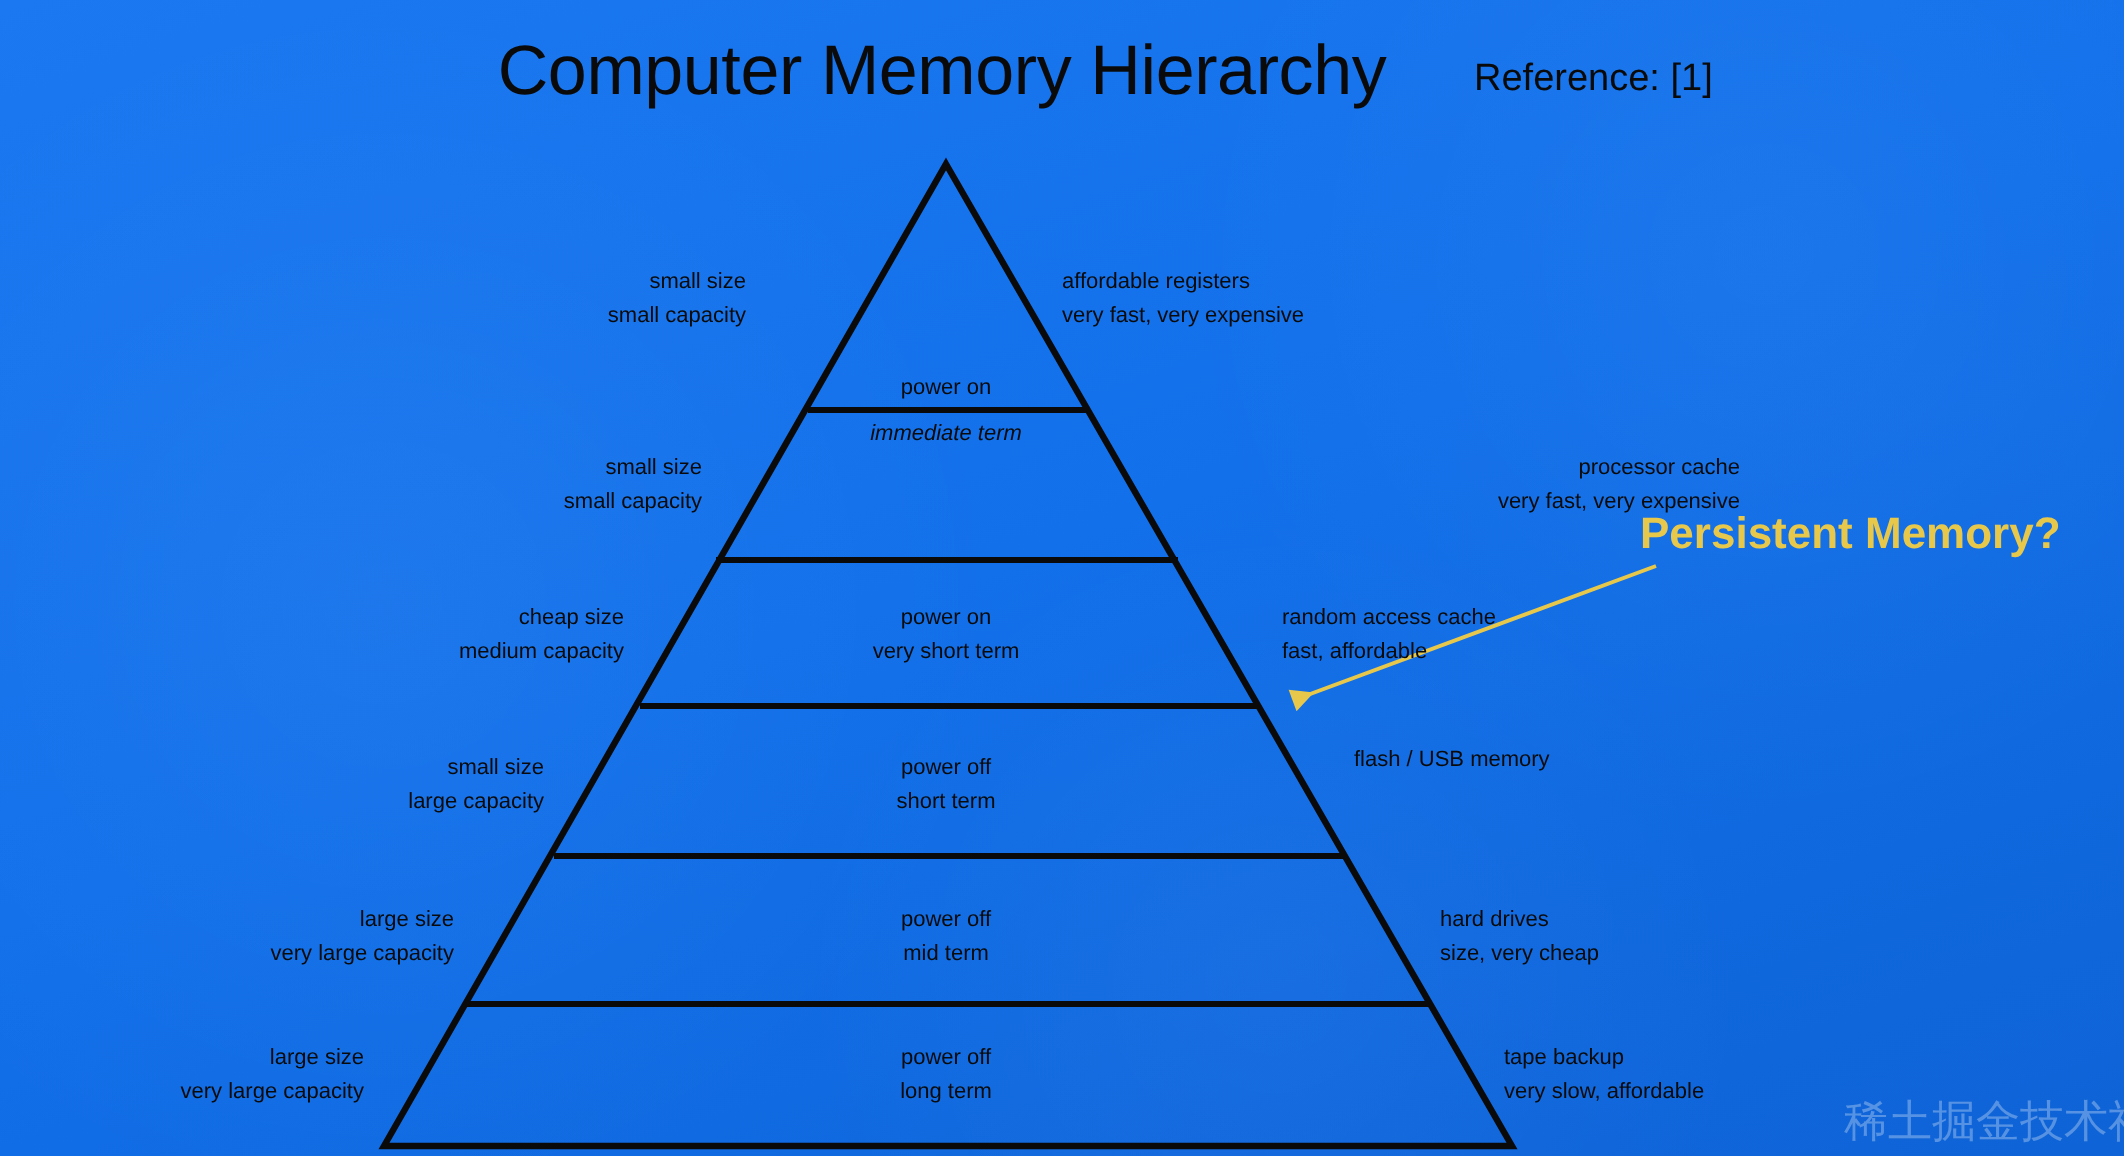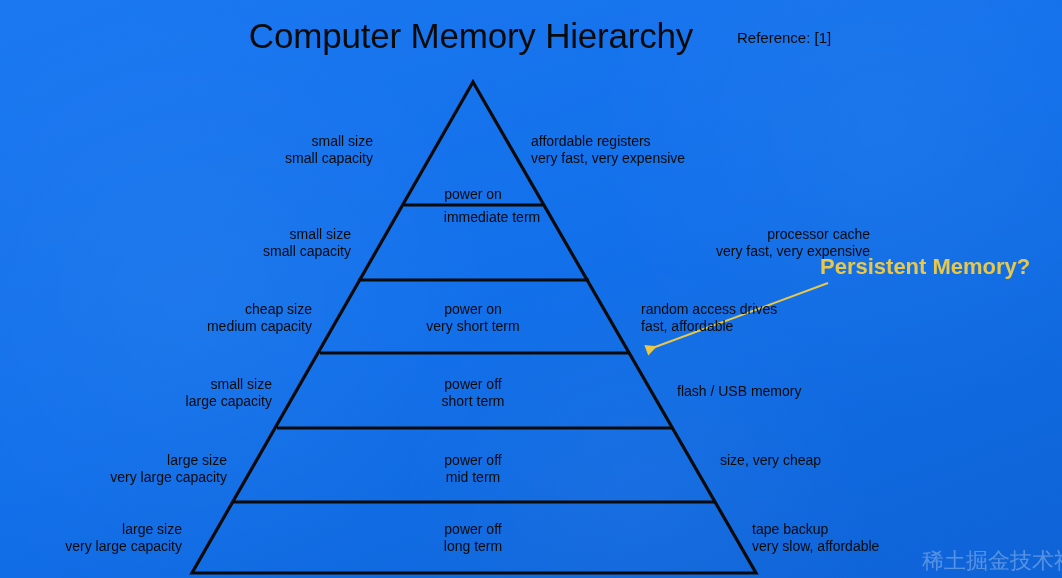--- a/index.html
+++ b/index.html
@@ -37,32 +37,32 @@
     font-size: 35px;
     color: #0a0a0a;
     letter-spacing: -0.2px;
     line-height: 1;
     transform: translateX(-60px);
   }
   #reference {
     position: absolute;
     left: 737px;
     top: 29px;
-    font-size: 15px;
+    font-size: 19px;
     color: #0a0a0a;
     white-space: nowrap;
   }
   #pyramid-svg {
     position: absolute;
     left: 0;
     top: 0;
   }
   .tier-label {
     position: absolute;
-    font-size: 14px;
+    font-size: 11px;
     line-height: 17px;
     color: #0a0a0a;
     white-space: nowrap;
   }
   .tier-label.left  { text-align: right; }
   .tier-label.mid   { text-align: center; }
   .tier-label.right { text-align: left; }
   #annotation-text {
     position: absolute;
     left: 820px;
@@ -115,65 +115,66 @@
 
   <div class="tier-label left" style="left:233px; top:133px; width:140px;">
     <div>small size</div>
     <div>small capacity</div>
   </div>
   <div class="tier-label right" style="left:531px; top:133px; width:280px;">
     <div>affordable registers</div>
     <div>very fast, very expensive</div>
   </div>
   <div class="tier-label mid" style="left:403px; top:186px; width:140px;">power on</div>
-  <div class="tier-label mid" style="left:422px; top:209px; width:140px;">immediate term</div>
+  <div class="tier-label mid" style="left:403px; top:209px; width:140px;font-style:italic;">immediate term</div>
 
   <div class="tier-label left" style="left:203px; top:226px; width:148px;">
     <div>small size</div>
     <div>small capacity</div>
   </div>
   <div class="tier-label right" style="left:590px; top:226px; width:280px;text-align:right;">
     <div>processor cache</div>
     <div>very fast, very expensive</div>
   </div>
 
   <div class="tier-label left" style="left:145px; top:301px; width:167px;">
     <div>cheap size</div>
     <div>medium capacity</div>
   </div>
   <div class="tier-label mid" style="left:403px; top:301px; width:140px;">
     <div>power on</div>
     <div>very short term</div>
   </div>
   <div class="tier-label right" style="left:641px; top:301px; width:280px;">
-    <div>random access drives</div>
+    <div>random access cache</div>
     <div>fast, affordable</div>
   </div>
 
   <div class="tier-label left" style="left:110px; top:376px; width:162px;">
     <div>small size</div>
     <div>large capacity</div>
   </div>
   <div class="tier-label mid" style="left:403px; top:376px; width:140px;">
     <div>power off</div>
     <div>short term</div>
   </div>
-  <div class="tier-label right" style="left:677px; top:383px; width:280px;">
+  <div class="tier-label right" style="left:677px; top:372px; width:280px;">
     <div>flash / USB memory</div>
   </div>
 
   <div class="tier-label left" style="left:55px; top:452px; width:172px;">
     <div>large size</div>
     <div>very large capacity</div>
   </div>
   <div class="tier-label mid" style="left:403px; top:452px; width:140px;">
     <div>power off</div>
     <div>mid term</div>
   </div>
   <div class="tier-label right" style="left:720px; top:452px; width:280px;">
+    <div>hard drives</div>
     <div>size, very cheap</div>
   </div>
 
   <div class="tier-label left" style="left:10px; top:521px; width:172px;">
     <div>large size</div>
     <div>very large capacity</div>
   </div>
   <div class="tier-label mid" style="left:403px; top:521px; width:140px;">
     <div>power off</div>
     <div>long term</div>

